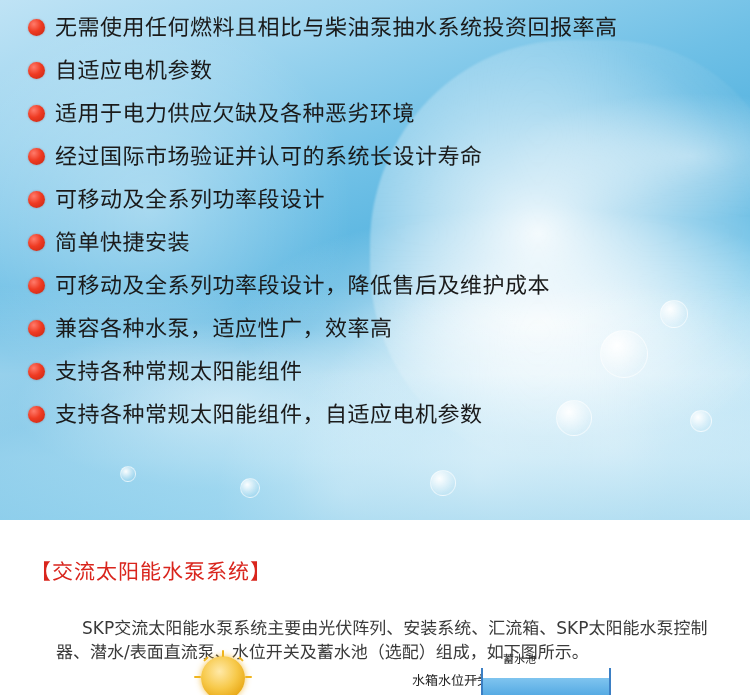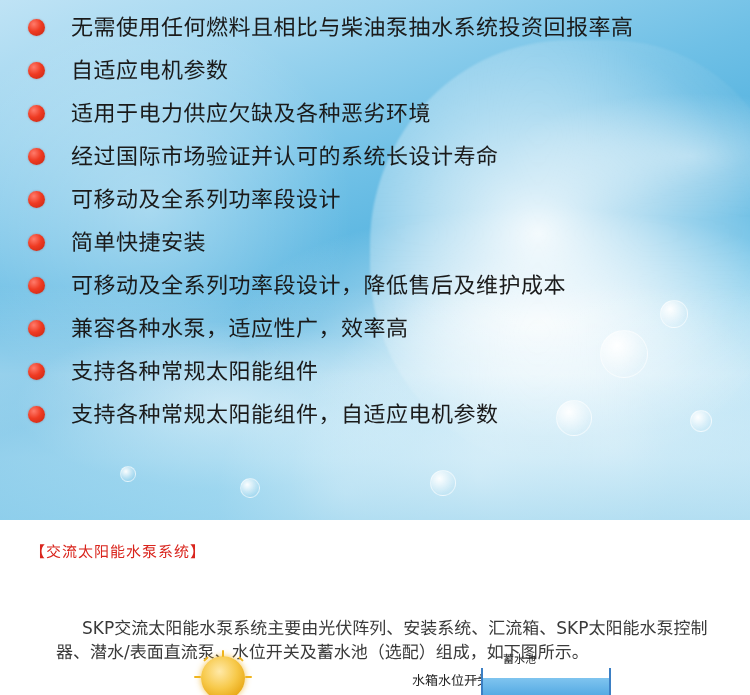--- a/index.html
+++ b/index.html
@@ -76,21 +76,20 @@
     position: absolute;
     left: 28px;
     top: 6px;
     width: 700px;
     z-index: 5;
   }
   .bullet-row {
     display: flex;
     align-items: center;
     height: 43px;
-    gap: 16px;
   }
   .bullet-dot {
     width: 17px;
     height: 17px;
     border-radius: 50%;
     background: radial-gradient(circle at 34% 30%, #ff7b6b 0%, #ef3b23 45%, #c4240f 100%);
     flex: 0 0 auto;
     margin-right: 10px;
     box-shadow: 0 0 2px rgba(120,20,10,0.35);
   }
@@ -106,22 +105,22 @@
   
   .lower {
     position: relative;
     width: 750px;
     height: 175px;
     background: #ffffff;
   }
   .section-heading {
     position: absolute;
     left: 30px;
-    top: 20px;
-    font-size: 15px;
+    top: 35px;
+    font-size: 21px;
     color: #d9251d;
     letter-spacing: 1px;
     font-family: Liberation Serif, serif;
     white-space: nowrap;
   }
   .section-paragraph {
     position: absolute;
     left: 56px;
     top: 64px;
     width: 660px;

